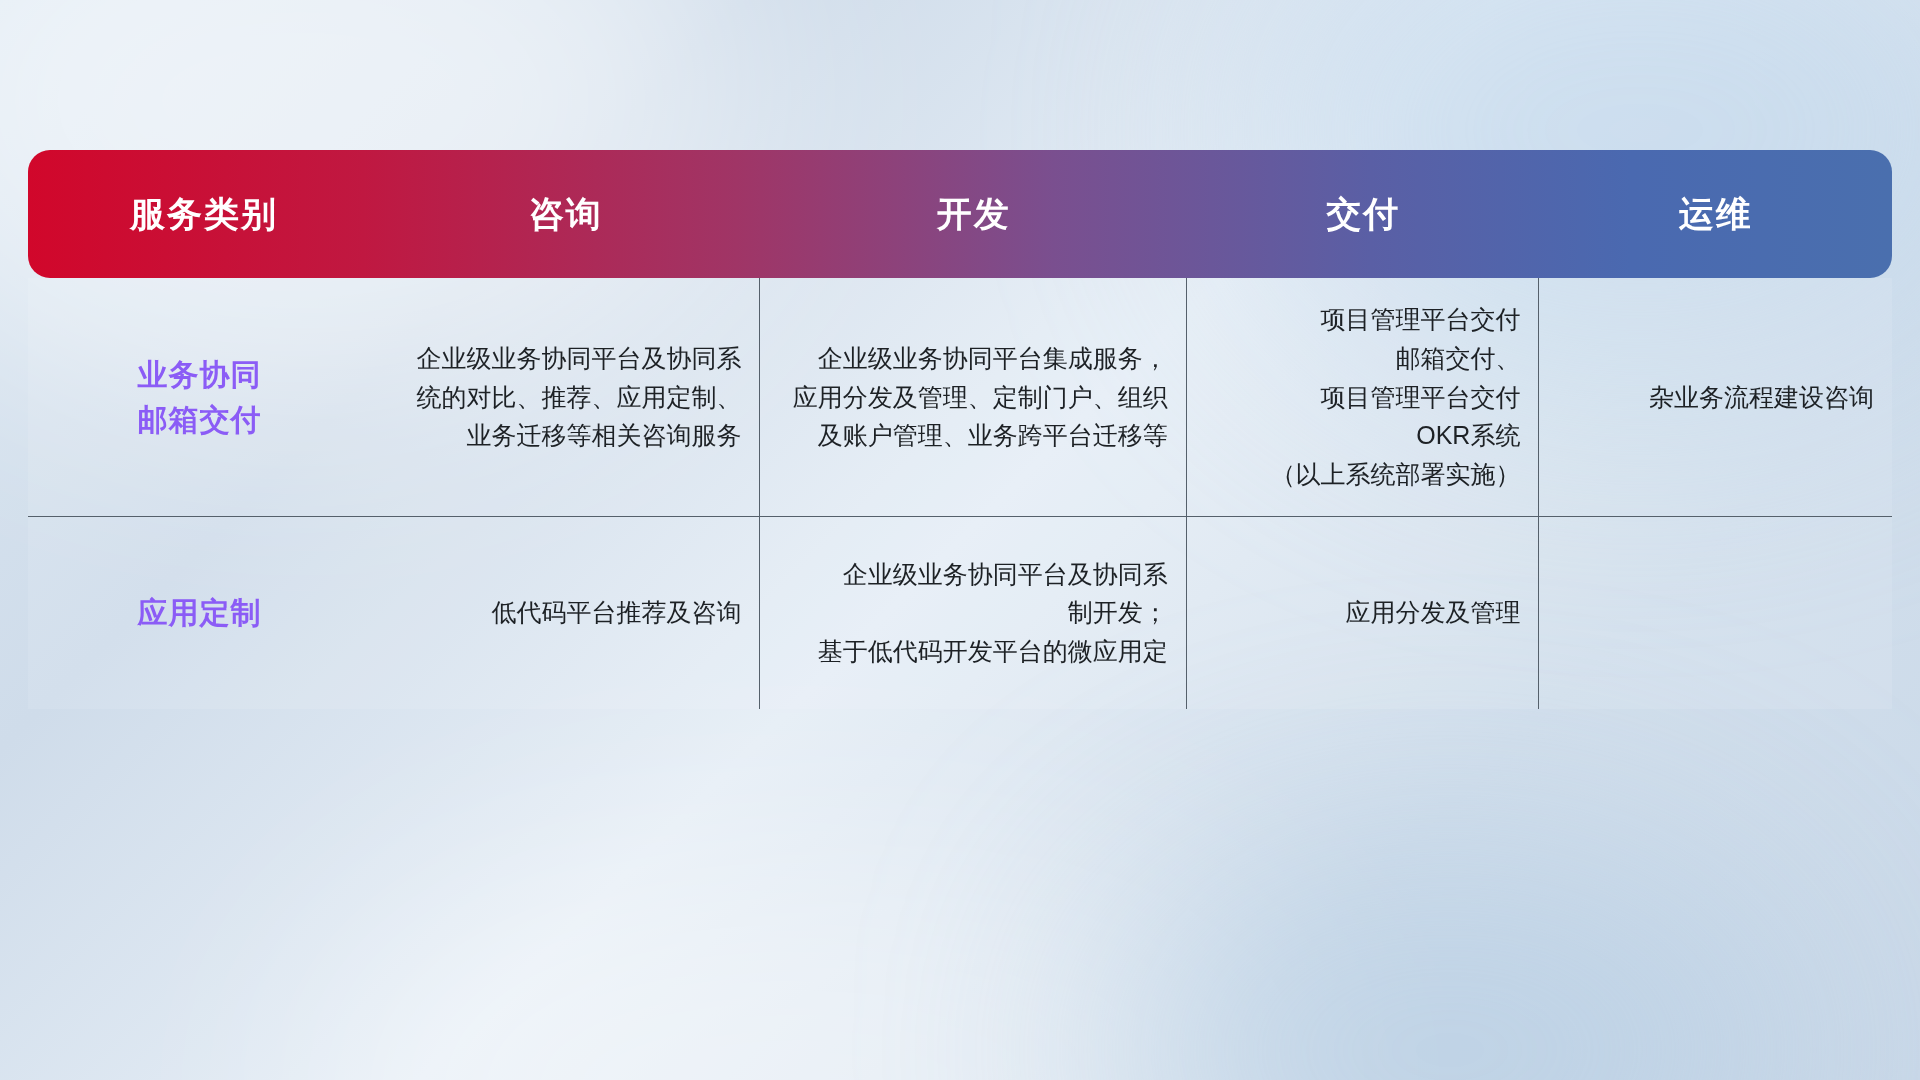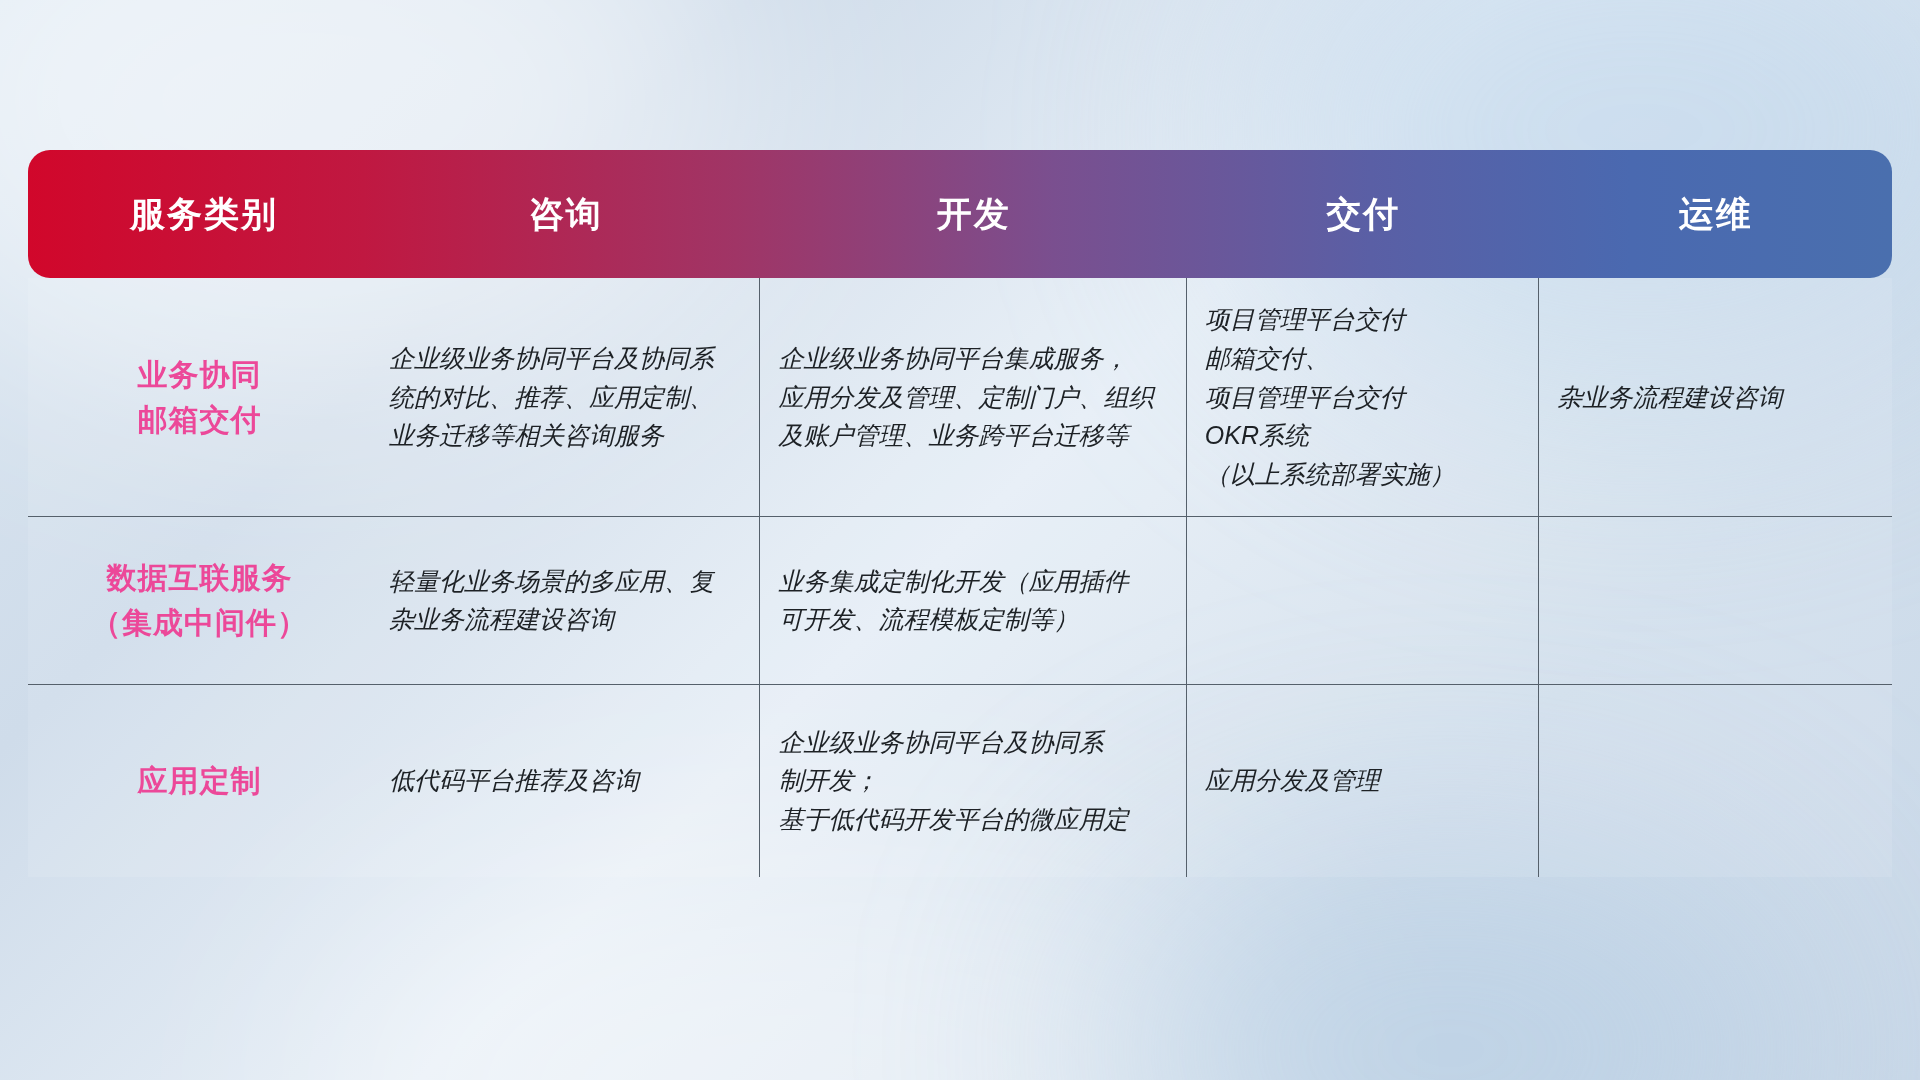--- a/index.html
+++ b/index.html
@@ -87,30 +87,29 @@
     border-right: 1.5px solid #55606b;
     border-bottom: 1.5px solid #55606b;
   }
   tbody tr:last-child td {
     border-bottom: none;
   }
   tbody td:last-child {
     border-right: none;
   }
   tbody td.cat {
-    color: #ec4899;
+    color: #8b5cf6;
     font-weight: bold;
     font-size: 30px;
     letter-spacing: 1px;
     border-right: none;
     line-height: 1.5;
   }
   tbody td.desc {
-    text-align: left;
-    font-style: italic;
+    text-align: right;
   }
   tbody tr.r1 { height: 208px; }
   tbody tr.r2 { height: 168px; }
   tbody tr.r3 { height: 192px; }
 
   .cell-lines span { display: block; }
 </style>
 </head>
 <body>
 
@@ -151,36 +150,20 @@
             <span>项目管理平台交付</span>
             <span>邮箱交付、</span>
             <span>项目管理平台交付</span>
             <span>OKR系统</span>
             <span>（以上系统部署实施）</span>
           </td>
         <td class="desc cell-lines">
             <span>杂业务流程建设咨询</span>
           </td>
       </tr>
-      <tr class="r2">
-        <td class="cat cell-lines">
-            <span>数据互联服务</span>
-            <span>（集成中间件）</span>
-          </td>
-        <td class="desc cell-lines">
-            <span>轻量化业务场景的多应用、复</span>
-            <span>杂业务流程建设咨询</span>
-          </td>
-        <td class="desc cell-lines">
-            <span>业务集成定制化开发（应用插件</span>
-            <span>可开发、流程模板定制等）</span>
-          </td>
-        <td class="desc cell-lines"></td>
-        <td class="desc cell-lines"></td>
-      </tr>
       <tr class="r3">
         <td class="cat cell-lines">
             <span>应用定制</span>
           </td>
         <td class="desc cell-lines">
             <span>低代码平台推荐及咨询</span>
           </td>
         <td class="desc cell-lines">
             <span>企业级业务协同平台及协同系</span>
             <span>制开发；</span>

